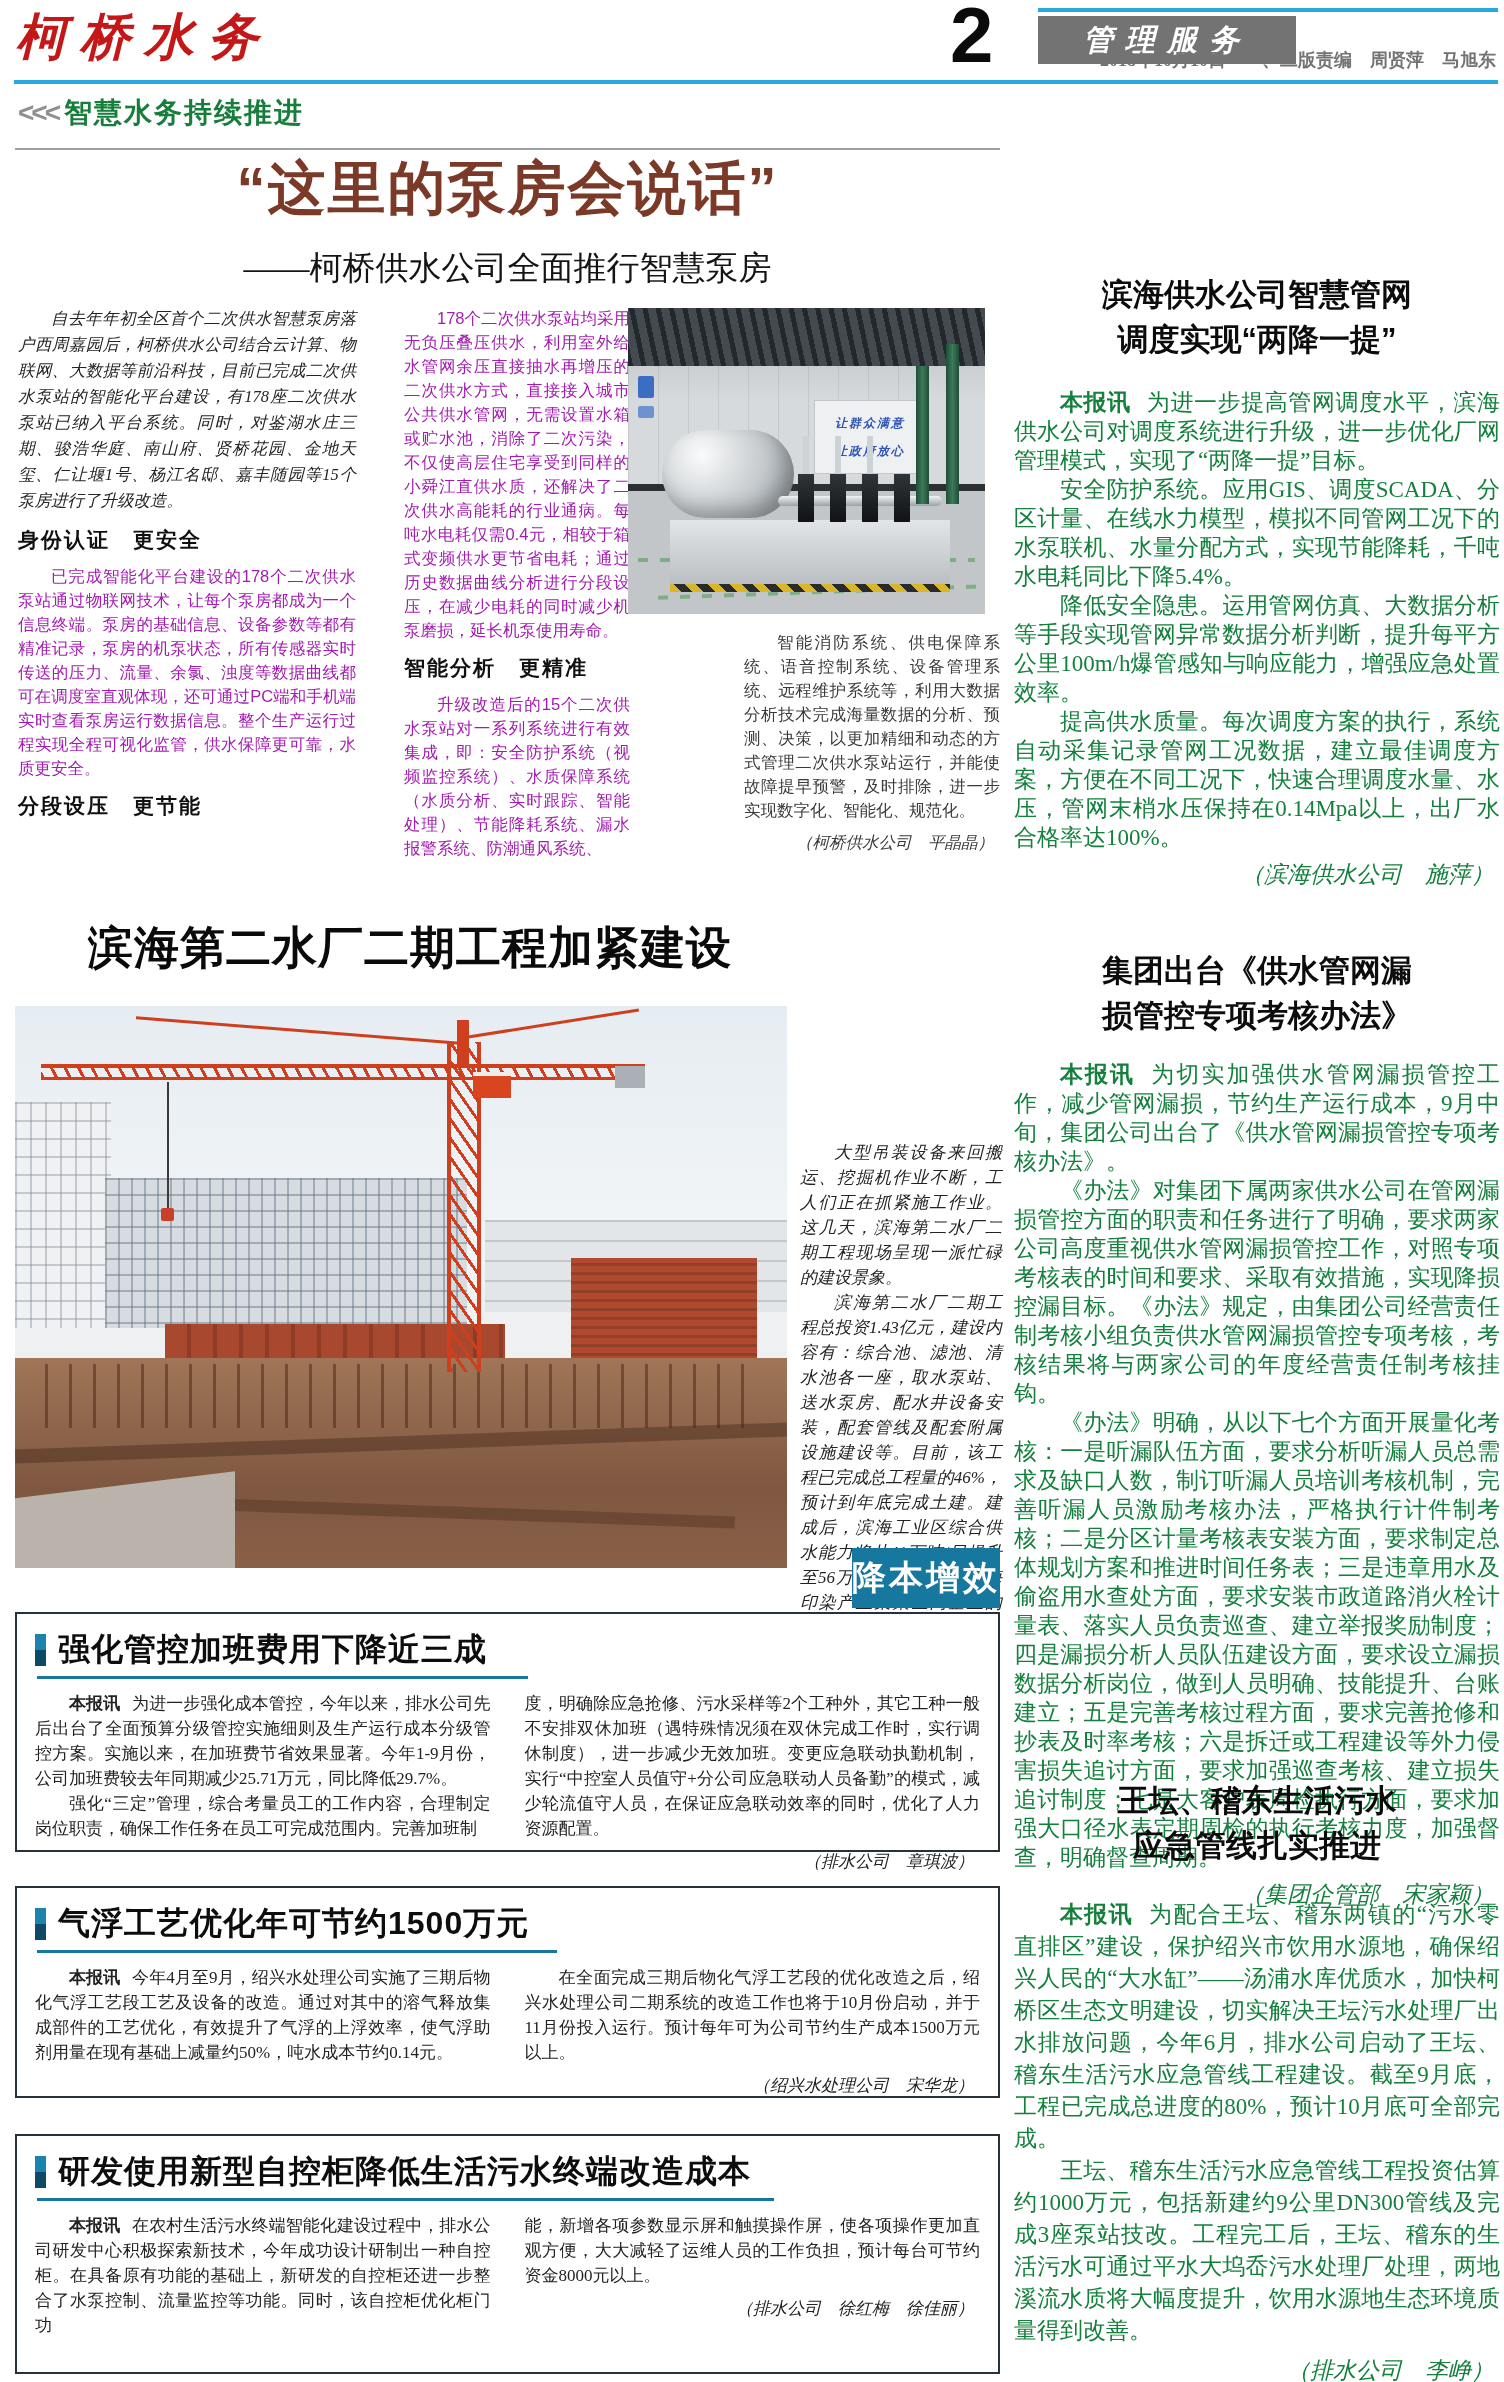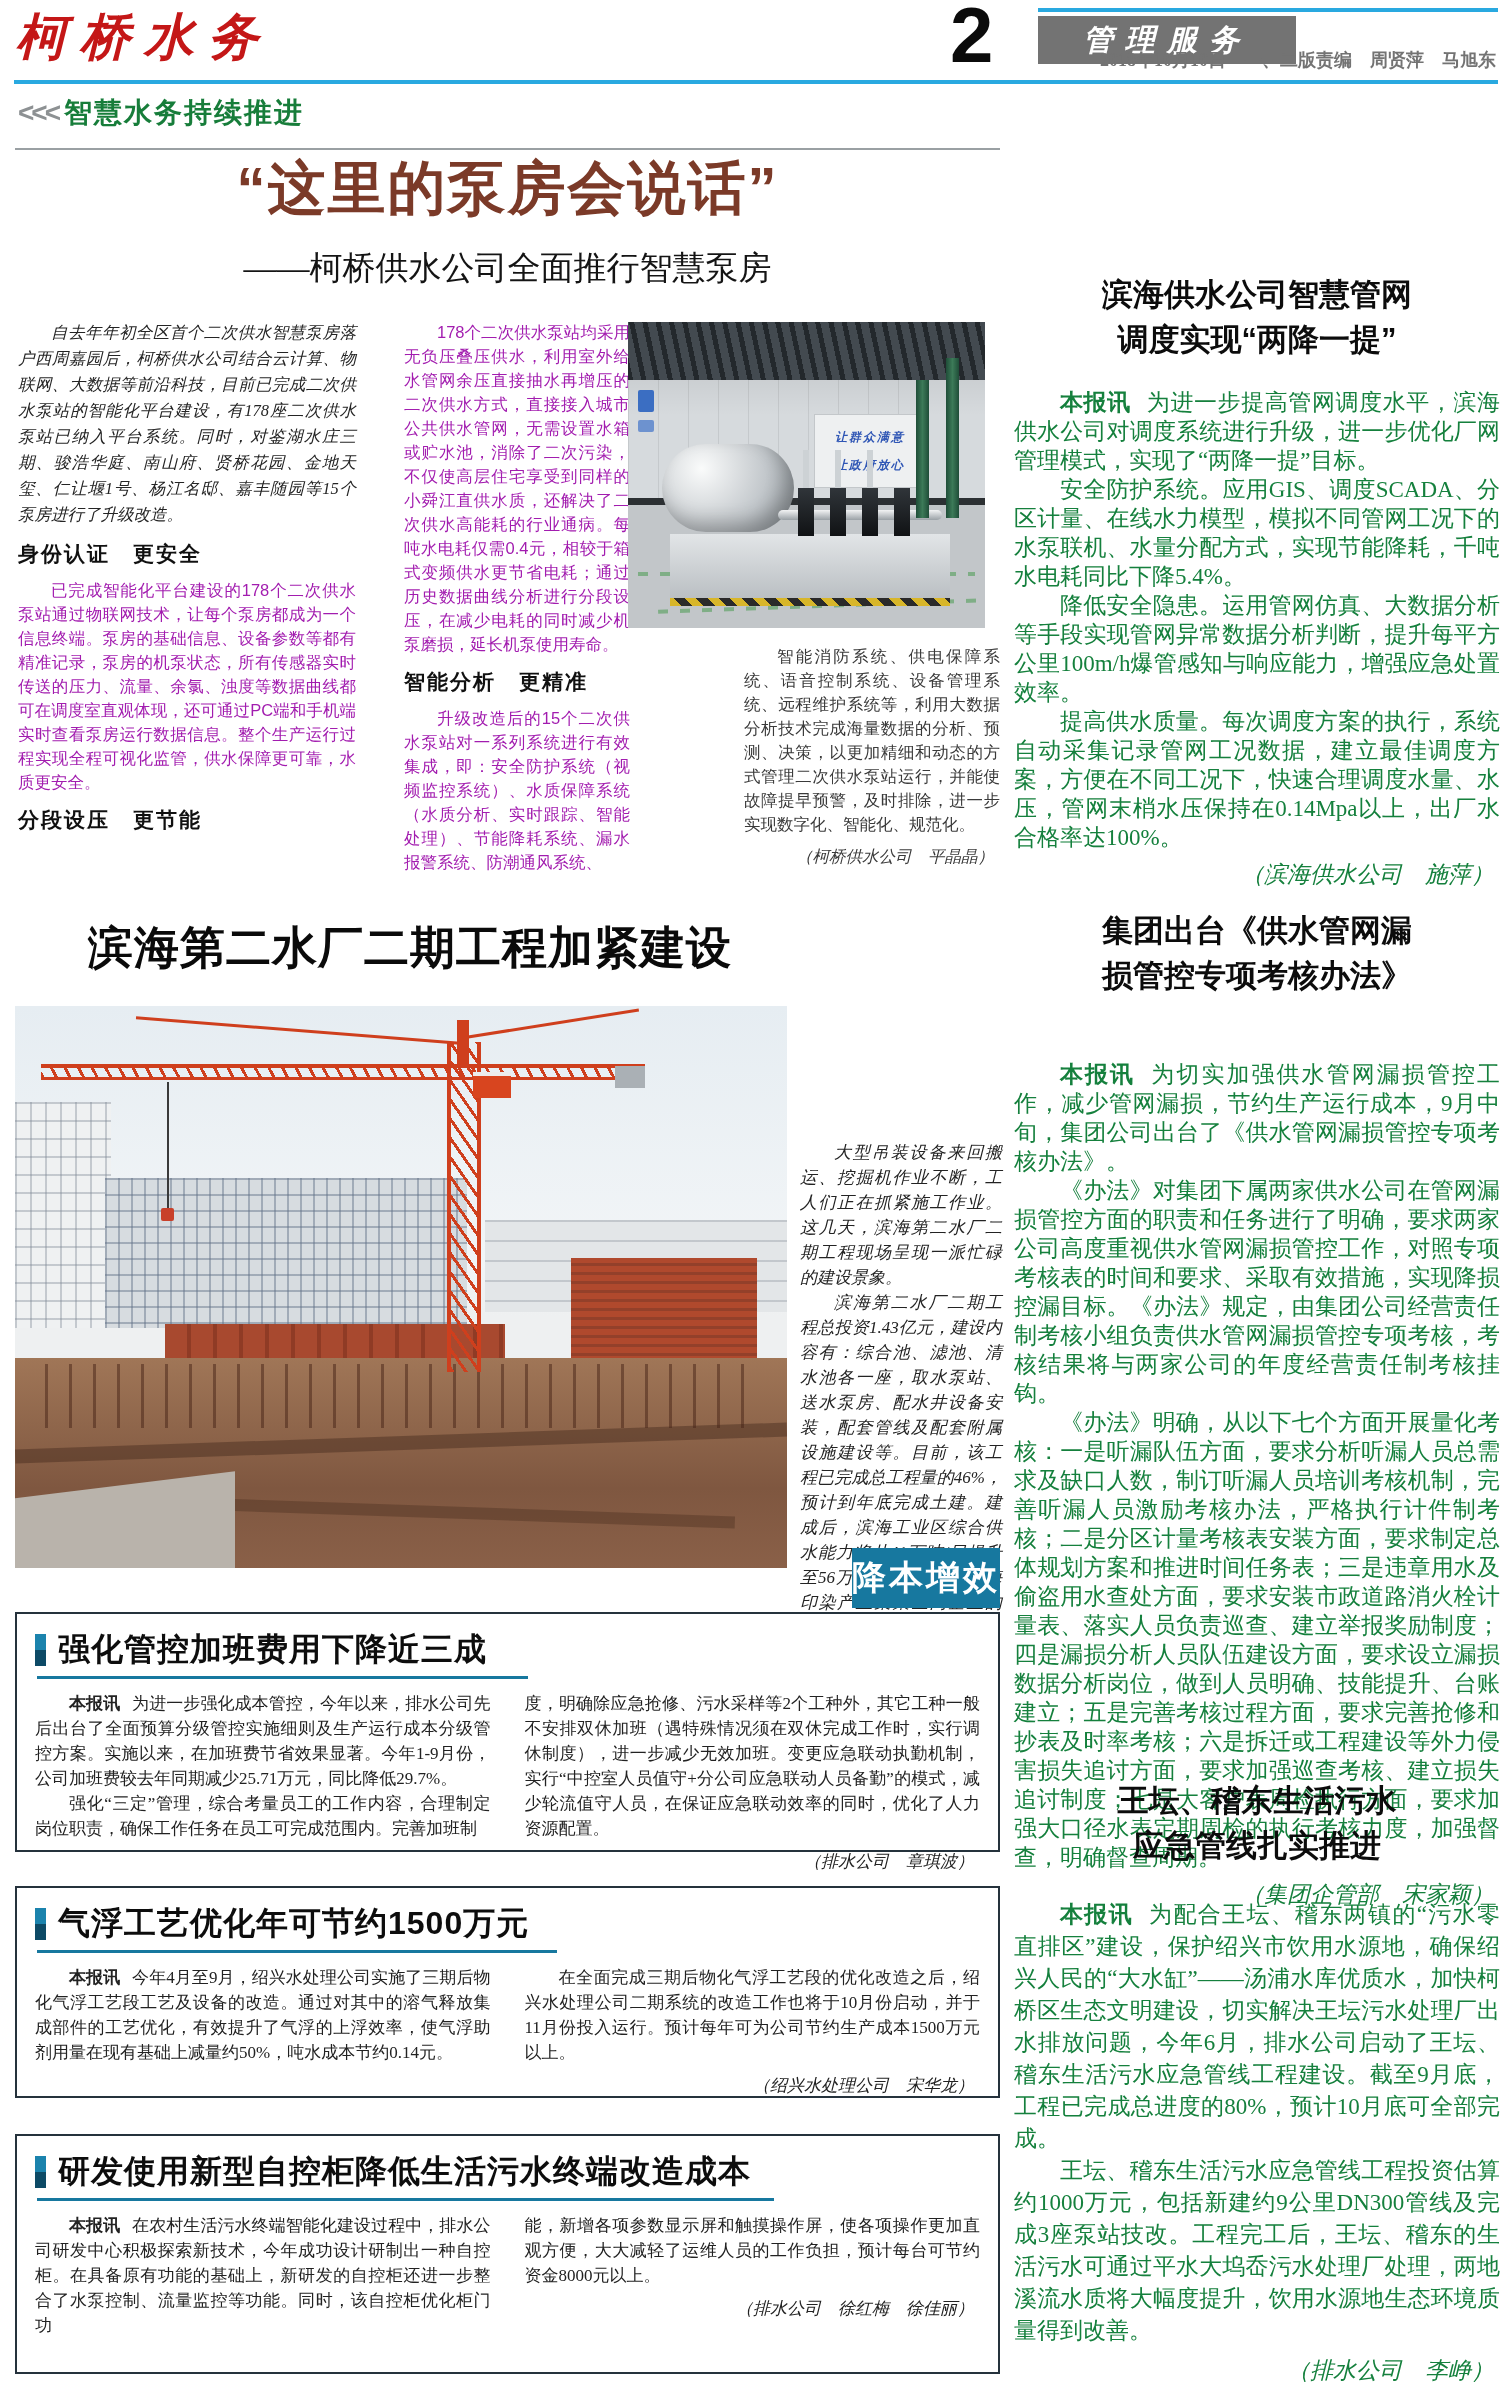--- a/index.html
+++ b/index.html
@@ -24,21 +24,21 @@
 
   
   .kicker{left:18px;top:94px;font-weight:bold;font-size:28px;}
   .kicker .arrows{color:#8d9193;letter-spacing:-3px;margin-right:6px;}
   .kicker .ktext{color:#177d3a;letter-spacing:2px;}
   .kicker-rule{left:15px;top:148px;width:985px;height:2px;background:#9aa0a3;}
 
   
   .a1-headline{left:15px;top:150px;width:985px;text-align:center;font-weight:900;font-size:58px;color:#7b3a28;letter-spacing:2px;}
   .a1-subtitle{left:15px;top:246px;width:985px;text-align:center;font-size:33px;color:#141414;}
-  .a1-body{left:18px;top:320px;width:982px;height:566px;font-size:16.5px;line-height:24px;color:#242424;}
+  .a1-body{left:18px;top:306px;width:982px;height:566px;font-size:16.5px;line-height:24px;color:#242424;}
   .a1-col1{left:0;top:0;width:338px;}
   .a1-col2{left:386px;top:0;width:226px;}
   .a1-col3{left:726px;top:324px;width:256px;font-family:"Liberation Sans","DejaVu Sans",sans-serif;color:#3a3a3a;}
   .a1-col1 .p1{font-style:italic;line-height:26px;}
   .a1-col1 .p2,.a1-col2 p{font-family:"Liberation Sans","DejaVu Sans",sans-serif;color:#a21caf;}
   .subhead{font-family:"Liberation Sans","DejaVu Sans",sans-serif;font-weight:bold;font-size:21px;text-align:left;
     margin:14px 0 12px;color:#101010;text-indent:0;letter-spacing:2px;}
 
   
   .a1-photo{left:610px;top:2px;width:357px;height:306px;overflow:hidden;background:#cfd4d7;}
@@ -67,21 +67,21 @@
   .gp2{right:56px;top:58px;height:138px;}
   .pr-sign{position:absolute;left:10px;top:68px;width:16px;height:22px;background:#3b6ec2;border-radius:2px;}
   .pr-sign2{position:absolute;left:10px;top:98px;width:16px;height:12px;background:#6d92cf;border-radius:2px;}
 
   
   .sb{left:1014px;width:486px;}
   .sb-headline{text-align:center;font-weight:900;font-size:31px;line-height:45px;color:#0c0c0c;}
   .sb-body{font-size:23px;line-height:29px;color:#15803d;}
   #sb1-head{top:272px;}
   #sb1-body{top:388px;}
-  #sb2-head{top:908px;}
+  #sb2-head{top:948px;}
   #sb2-body{top:1060px;}
   #sb3-head{top:1778px;}
   #sb3-body{top:1898px;line-height:32px;}
 
   
   .a2-headline{left:88px;top:918px;font-weight:900;font-size:45px;color:#0a0a0a;letter-spacing:1px;}
   .a2-caption{left:800px;top:1140px;width:202px;font-size:17px;line-height:25px;font-style:italic;color:#232323;}
 
   
   .a2-photo{left:15px;top:1006px;width:772px;height:562px;overflow:hidden;

